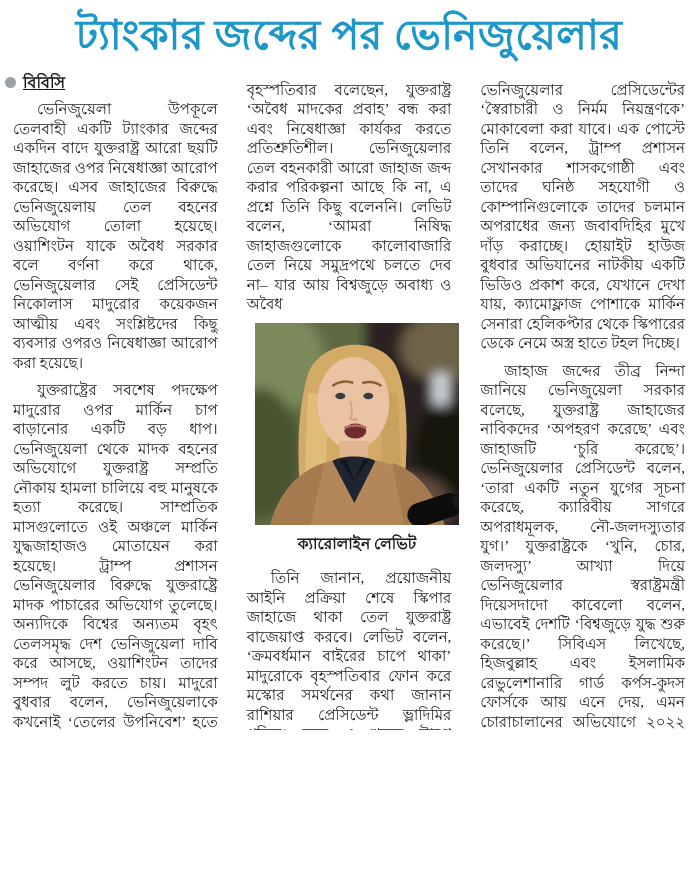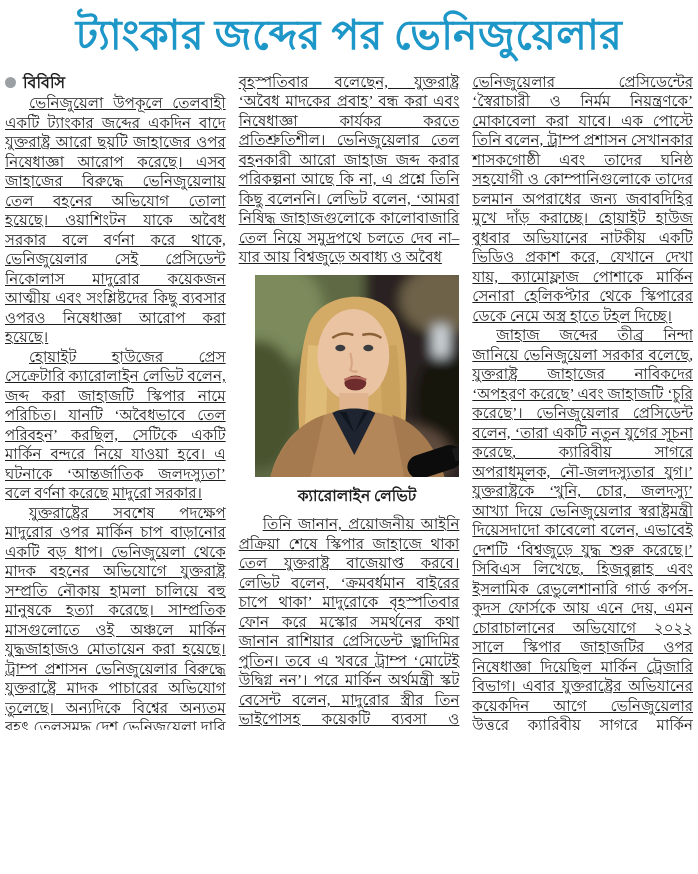--- a/index.html
+++ b/index.html
@@ -14,24 +14,24 @@
   .headline {
     text-align:center; font-weight:700; color:#1d96c8;
     font-size:41px; line-height:1.24; letter-spacing:0.5px;
     margin-bottom:12px;
   }
   .headline .hl-line { display:block; }
 
   .columns { display:flex; gap:13px; align-items:flex-start; height:716px; overflow:hidden; }
   .col { flex:1 1 0; min-width:0; text-align:justify; font-size:15px; line-height:19.5px; }
 
-  .byline { display:flex; align-items:center; gap:7px; font-weight:700; font-size:16px; line-height:19.5px; margin-bottom:2px; }
+  .byline { display:flex; align-items:center; gap:7px; font-weight:700; font-size:16px; line-height:19.5px; margin-bottom:2px;text-decoration:underline; }
   .byline-bullet { width:11px; height:11px; border-radius:50%; background:#9aa0a4; flex:0 0 auto; }
 
-  p.body-para { margin:0;text-decoration:underline; }
+  p.body-para { margin:8px; }
   p.indent { text-indent:24px; }
 
   figure.photo-figure { margin:7px 0 2px 0;padding-left:16px; }
   .photo-box { width:100%; height:202px; overflow:hidden; background:#3a382c; }
   .photo-box svg { display:block; width:100%; height:100%; }
   figcaption { text-align:center; font-weight:700; font-size:15.5px; padding:9px 0 8px 0; }
 </style>
 </head>
 <body>
 
@@ -42,21 +42,20 @@
   </h1>
 
   <div class="columns">
 
     <div class="col">
       <div class="byline">
         <span class="byline-bullet"></span>
         <span>বিবিসি</span>
       </div>
       <p class="body-para indent">ভেনিজুয়েলা উপকূলে তেলবাহী একটি ট্যাংকার জব্দের একদিন বাদে যুক্তরাষ্ট্র আরো ছয়টি জাহাজের ওপর নিষেধাজ্ঞা আরোপ করেছে। এসব জাহাজের বিরুদ্ধে ভেনিজুয়েলায় তেল বহনের অভিযোগ তোলা হয়েছে। ওয়াশিংটন যাকে অবৈধ সরকার বলে বর্ণনা করে থাকে, ভেনিজুয়েলার সেই প্রেসিডেন্ট নিকোলাস মাদুরোর কয়েকজন আত্মীয় এবং সংশ্লিষ্টদের কিছু ব্যবসার ওপরও নিষেধাজ্ঞা আরোপ করা হয়েছে।</p>
-      <p class="body-para indent">হোয়াইট হাউজের প্রেস সেক্রেটারি ক্যারোলাইন লেভিট বলেন, জব্দ করা জাহাজটি স্কিপার নামে পরিচিত। যানটি ‘অবৈধভাবে তেল পরিবহন’ করছিল, সেটিকে একটি মার্কিন বন্দরে নিয়ে যাওয়া হবে। এ ঘটনাকে ‘আন্তর্জাতিক জলদস্যুতা’ বলে বর্ণনা করেছে মাদুরো সরকার।</p>
       <p class="body-para indent">যুক্তরাষ্ট্রের সবশেষ পদক্ষেপ মাদুরোর ওপর মার্কিন চাপ বাড়ানোর একটি বড় ধাপ। ভেনিজুয়েলা থেকে মাদক বহনের অভিযোগে যুক্তরাষ্ট্র সম্প্রতি নৌকায় হামলা চালিয়ে বহু মানুষকে হত্যা করেছে। সাম্প্রতিক মাসগুলোতে ওই অঞ্চলে মার্কিন যুদ্ধজাহাজও মোতায়েন করা হয়েছে। ট্রাম্প প্রশাসন ভেনিজুয়েলার বিরুদ্ধে যুক্তরাষ্ট্রে মাদক পাচারের অভিযোগ তুলেছে। অন্যদিকে বিশ্বের অন্যতম বৃহৎ তেলসমৃদ্ধ দেশ ভেনিজুয়েলা দাবি করে আসছে, ওয়াশিংটন তাদের সম্পদ লুট করতে চায়। মাদুরো বুধবার বলেন, ভেনিজুয়েলাকে কখনোই ‘তেলের উপনিবেশ’ হতে দেয়া হবে না। কিন্তু হোয়াইট হাউজের প্রেস সেক্রেটারি ক্যারোলাইন লেভিট</p>
     </div>
 
     <div class="col">
       <p class="body-para">বৃহস্পতিবার বলেছেন, যুক্তরাষ্ট্র ‘অবৈধ মাদকের প্রবাহ’ বন্ধ করা এবং নিষেধাজ্ঞা কার্যকর করতে প্রতিশ্রুতিশীল। ভেনিজুয়েলার তেল বহনকারী আরো জাহাজ জব্দ করার পরিকল্পনা আছে কি না, এ প্রশ্নে তিনি কিছু বলেননি। লেভিট বলেন, ‘আমরা নিষিদ্ধ জাহাজগুলোকে কালোবাজারি তেল নিয়ে সমুদ্রপথে চলতে দেব না– যার আয় বিশ্বজুড়ে অবাধ্য ও অবৈধ</p>
 
       <figure class="photo-figure">
         <div class="photo-box">
           <svg viewBox="0 0 222 202" preserveAspectRatio="xMidYMid slice">
             <defs>

